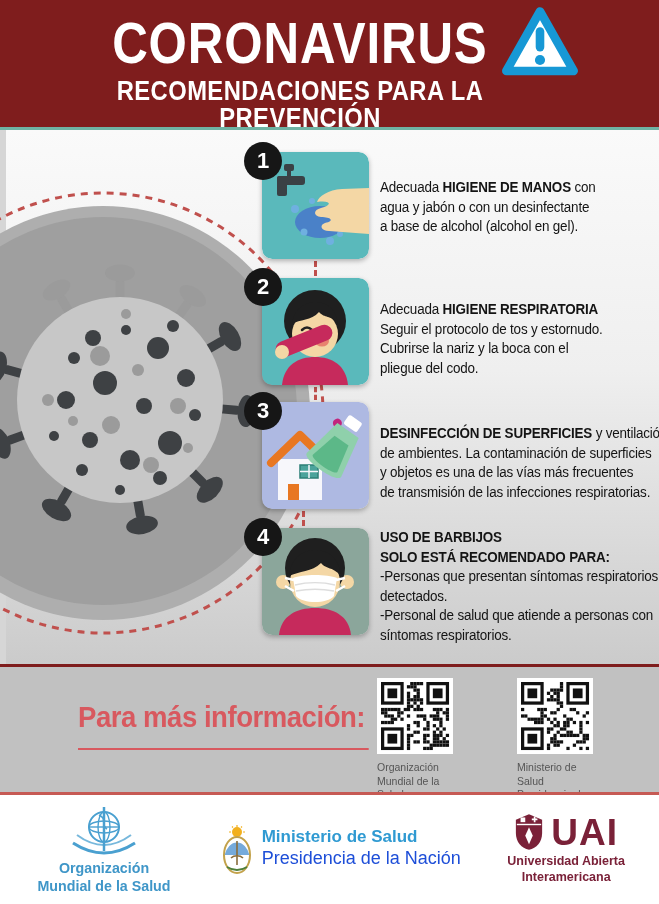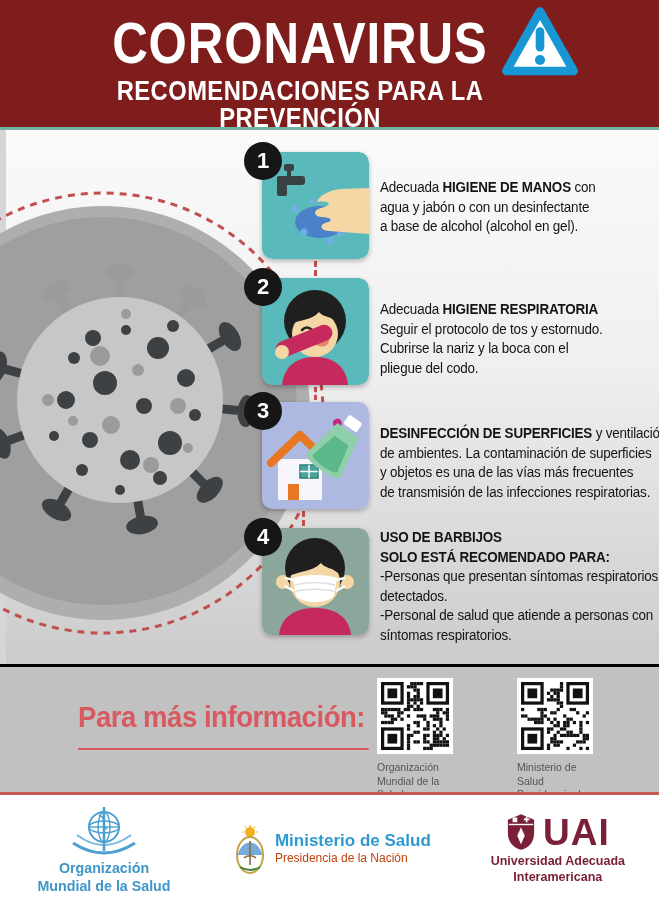--- a/index.html
+++ b/index.html
@@ -24,38 +24,38 @@
     align-items:center;justify-content:center;z-index:3;}
   .iconbox{position:absolute;left:18px;top:10px;width:107px;height:107px;border-radius:10px;
     box-shadow:0 2px 5px rgba(0,0,0,.28);z-index:2;}
   .iconbox svg{display:block;border-radius:10px;}
   .steptext{position:absolute;left:136px;width:300px;font-size:14px;line-height:1.4;
     color:#141414;letter-spacing:-.2px;white-space:pre-line;
     transform:scaleX(.96);transform-origin:left top;}
   .steptext .bseg{font-weight:700;}
   .connector{position:absolute;width:0;border-left:3px dashed #c0504d;z-index:1;}
   
-  .info{position:relative;height:125px;background:#c1c1c1;border-top:3px solid #000000;padding-left:44px;}
+  .info{position:relative;height:125px;background:#c1c1c1;border-top:3px solid #7f1d1d;padding-left:44px;}
   .info-title{position:absolute;left:78px;top:34px;color:#d8595f;font-size:29px;font-weight:700;
     letter-spacing:-.5px;border-bottom:2px solid #d8595f;padding:0 4px 14px 0;
     transform:scaleX(.95);transform-origin:left top;}
   .qr{position:absolute;top:11px;width:78px;}
   .qrbox{width:76px;height:76px;background:#fff;}
   .qr-label{margin-top:7px;font-size:10.5px;line-height:1.3;color:#555;white-space:pre-line;}
   .qr1{left:377px;}.qr2{left:517px;}
   
   .footer{position:relative;height:109px;background:#fff;border-top:3px solid #c65a54;
     display:flex;align-items:center;justify-content:space-between;padding:0 34px;}
   .logo{display:flex;flex-direction:column;align-items:center;}
   .who-text{color:#3f96c8;font-size:15px;font-weight:700;text-align:center;line-height:1.15;
     white-space:pre-line;transform:scaleX(.95);}
   .msal{flex-direction:row;gap:9px;}
   .msal-txt{display:flex;flex-direction:column;}
   .msal-title{color:#2f9ad2;font-size:17px;font-weight:700;line-height:1.1;}
-  .msal-sub{color:#c2410c;font-size:12px;line-height:1.3;}
+  .msal-sub{color:#1d4ed8;font-size:18px;line-height:1.3;}
   .uai-row{display:flex;align-items:flex-end;gap:7px;}
   .uai-acro{color:#7a2138;font-size:37px;font-weight:800;letter-spacing:1px;line-height:1;}
   .uai-text{color:#7a2138;font-size:12.5px;font-weight:700;text-align:center;line-height:1.25;
     white-space:pre-line;margin-top:3px;}
   .vaneduc-text{font-family:"Liberation Serif",serif;font-size:14px;font-weight:700;
     letter-spacing:1.5px;color:#222;margin-top:3px;}
 </style>
 </head>
 <body>
 
@@ -565,19 +565,19 @@
       <div class="uai-row">
         <svg width="30" height="38" viewBox="0 0 32 40">
           <path d="M16 1 L30 7 V21 C30 31 24 37 16 39 C8 37 2 31 2 21 V7 Z" fill="#7a2138"></path>
           <path d="M3 12 H29" stroke="#ffffff" stroke-width="1.5"></path>
           <rect x="7" y="4.5" width="5" height="5" fill="#ffffff"></rect>
           <path d="M22 3.5 V9.5 M19 6.5 H25" stroke="#ffffff" stroke-width="1.8"></path>
           <path d="M16 15 L20 24 L16 33 L12 24 Z" fill="#ffffff"></path>
         </svg>
         <span class="uai-acro">UAI</span>
       </div>
-      <div class="uai-text">Universidad Adecuada
+      <div class="uai-text">Universidad Abierta
 Interamericana</div>
     </div>
 
 
   </div>
 </div>
 
 </body></html>

